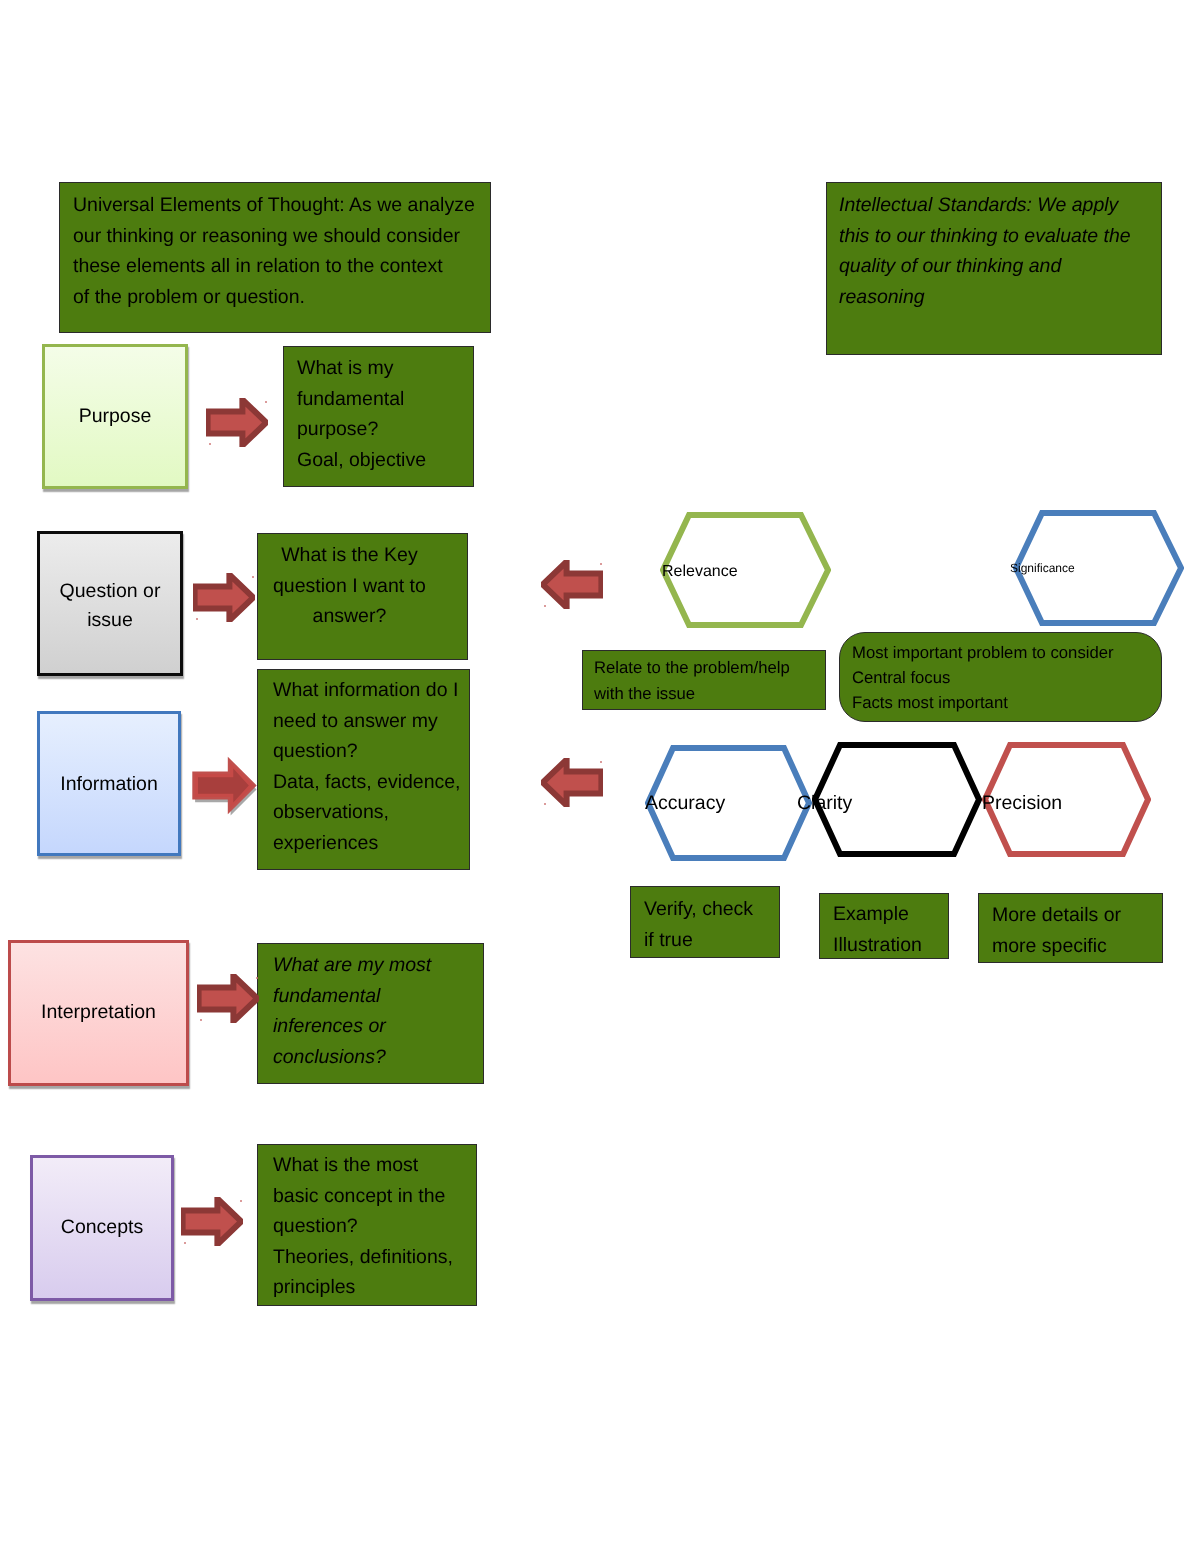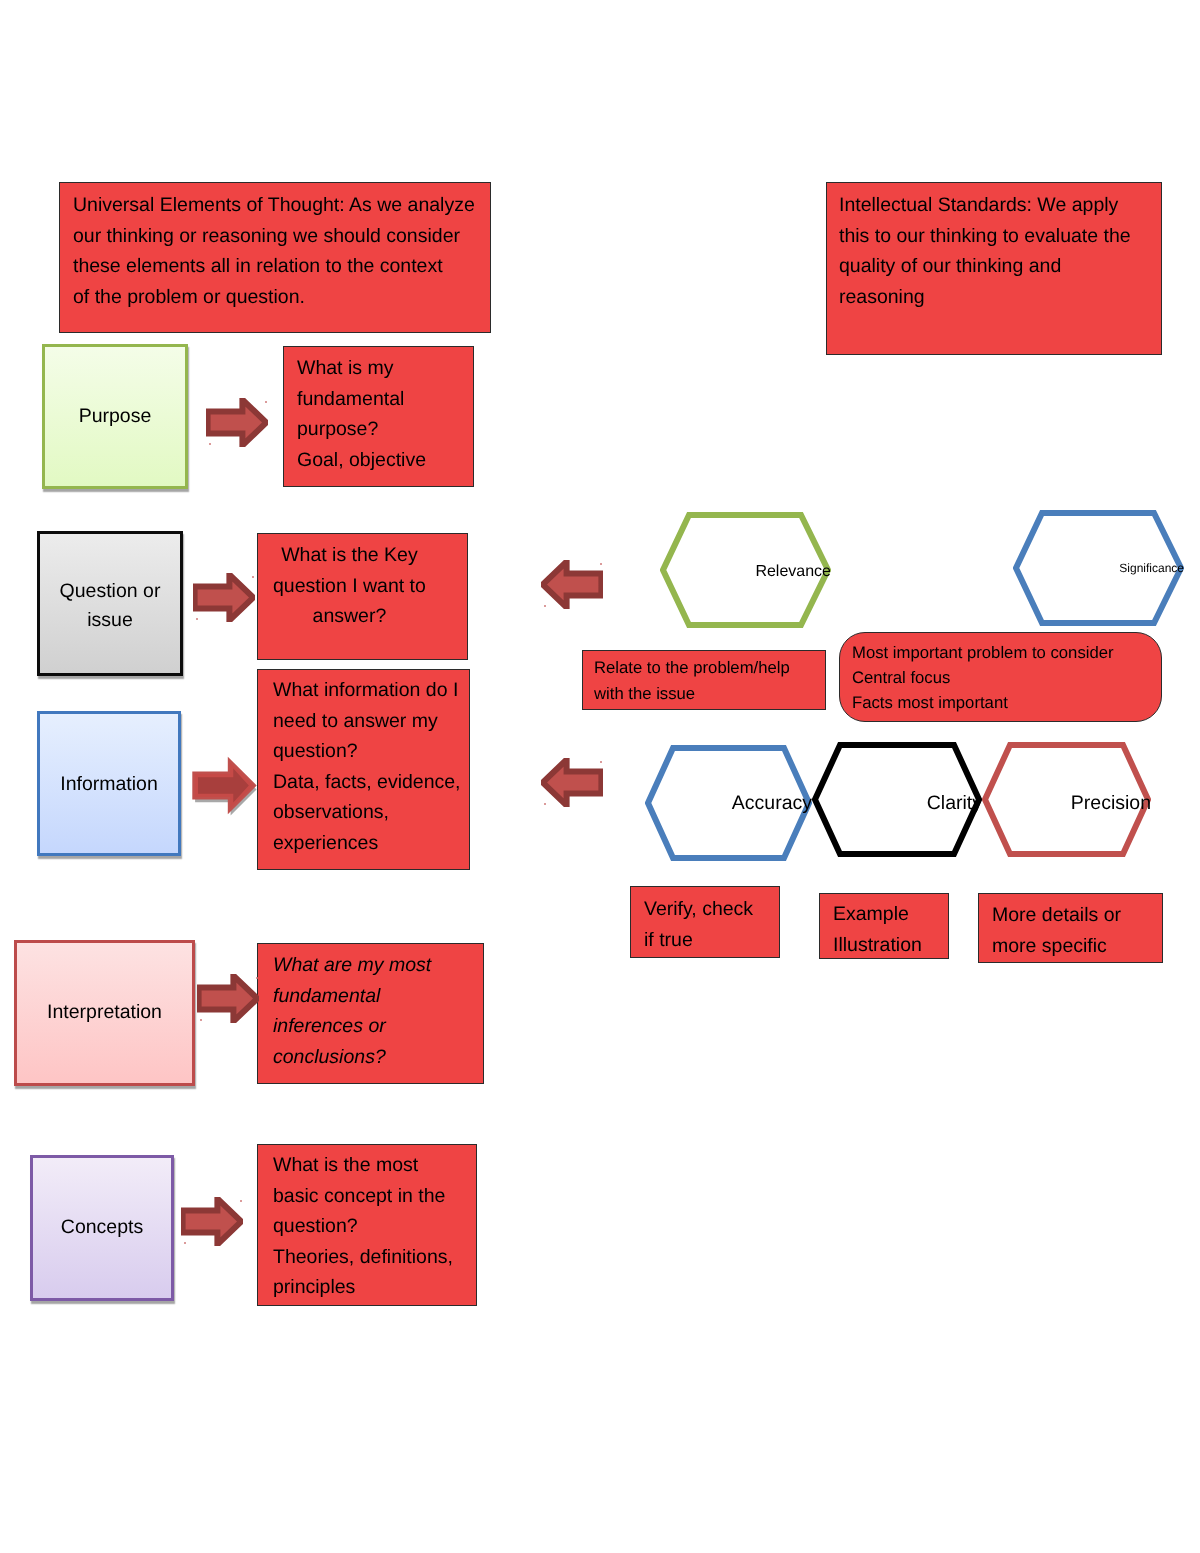--- a/index.html
+++ b/index.html
@@ -3,47 +3,47 @@
 <meta charset="utf-8">
 <title>Universal Elements of Thought &amp; Intellectual Standards</title>
 <style>
   html,body{margin:0;padding:0;background:#ffffff;}
   body{width:1200px;height:1553px;position:relative;overflow:hidden;
        font-family:"Liberation Sans",sans-serif;color:#000000;
        -webkit-font-smoothing:antialiased;text-rendering:geometricPrecision;}
   .abs{position:absolute;box-sizing:border-box;}
 
   
-  .obox{border:1.7px solid #2b2b2b;background:#ef4444;padding-left:16px;}
+  .obox{border:1.7px solid #2b2b2b;background:#4d7c0f;padding-left:16px;}
   .obox > .t{position:absolute;white-space:pre-wrap;font-size:19.5px;line-height:30.6px;}
 
   
   .tile{display:flex;align-items:center;justify-content:center;text-align:center;
         line-height:1.5;white-space:pre-line;font-size:19.5px;
         box-shadow:1px 2.5px 1.2px rgba(110,110,110,.62);}
 
   .hexwrap{position:absolute;}
   .hexwrap svg{display:block;}
-  .hexlabel{position:absolute;left:0;right:0;text-align:right;font-size:19.5px;}
+  .hexlabel{position:absolute;left:0;right:0;text-align:left;font-size:19.5px;}
 
   .arrow{position:absolute;}
   .arrow svg{display:block;}
   .handle{position:absolute;width:2px;height:2px;background:#cf7a7a;border-radius:50%;}
 </style>
 </head>
 <body>
 
 <div class="abs obox" style="left:59px;top:182px;width:432px;height:151px;">
   <div class="t" style="left:13px;top:7px;width:404px;">Universal Elements of Thought: As we analyze
 our thinking or reasoning we should consider
 these elements all in relation to the context
 of the problem or question.</div>
 </div>
 
-<div class="abs obox" style="left:826px;top:182px;width:336px;height:173px;">
+<div class="abs obox" style="left:826px;top:182px;width:336px;height:173px;font-style:italic;">
   <div class="t" style="left:12px;top:7px;width:312px;">Intellectual Standards: We apply
 this to our thinking to evaluate the
 quality of our thinking and
 reasoning</div>
 </div>
 
 <div class="abs tile" style="left:42px;top:344px;width:146px;height:145px;border:3.2px solid #94B64E;
             background:linear-gradient(180deg,#F4FDE8 0%,#E2F9C3 100%);">
   <span>Purpose</span>
 </div>
@@ -52,21 +52,21 @@
             background:linear-gradient(180deg,#ECECEC 0%,#D0D0D0 100%);">
   <span>Question or
 issue</span>
 </div>
 
 <div class="abs tile" style="left:37px;top:711px;width:144px;height:145px;border:3.0px solid #4178BE;padding-top:3px;
             background:linear-gradient(180deg,#E6EFFE 0%,#C5D7FD 100%);">
   <span>Information</span>
 </div>
 
-<div class="abs tile" style="left:14px;top:940px;width:181px;height:146px;border:3.0px solid #BC4B4B;
+<div class="abs tile" style="left:8px;top:940px;width:181px;height:146px;border:3.0px solid #BC4B4B;
             background:linear-gradient(180deg,#FDE2E2 0%,#FEC5C5 100%);">
   <span>Interpretation</span>
 </div>
 
 <div class="abs tile" style="left:30px;top:1155px;width:144px;height:146px;border:3.0px solid #7D5AA6;
             background:linear-gradient(180deg,#F2ECF8 0%,#D8CCEE 100%);">
   <span>Concepts</span>
 </div>
 
 <div class="abs obox" style="left:283px;top:346px;width:191px;height:141px;">

